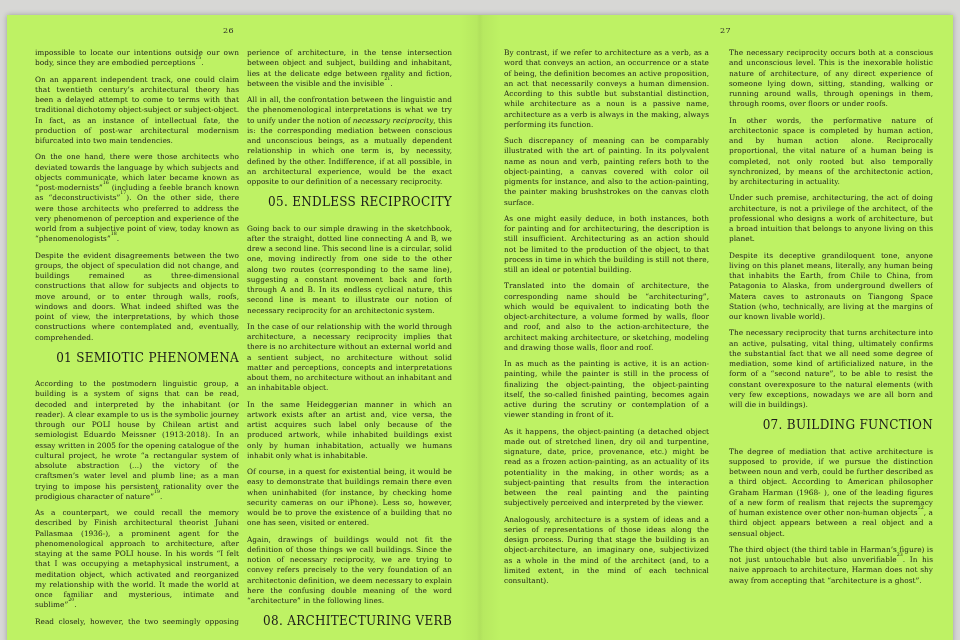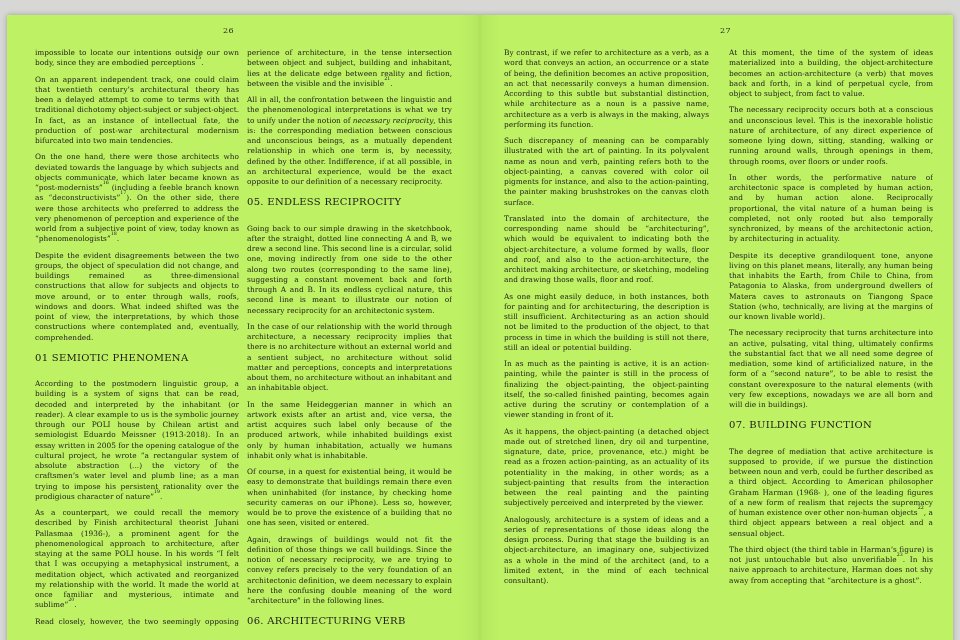--- a/index.html
+++ b/index.html
@@ -31,22 +31,22 @@
     text-align:justify;color:#1c1b19;
     font-size:7.4px;line-height:10.25px;
     -webkit-hyphens:none;hyphens:none;
   }
   .page.left  .col.c1{left:28px;width:204px;}
   .page.left  .col.c2{left:240px;width:205px;}
   .page.right .col.c1{left:24px;width:205px;}
   .page.right .col.c2{left:249px;width:204px;}
   .col p{margin:0 0 6px 0;}
   .col h3{
-    margin:10px 0 0 0;font-size:10px;font-weight:normal;
-    letter-spacing:.3px;text-align:left;
+    margin:10px 0 0 0;font-size:12px;font-weight:normal;
+    letter-spacing:.3px;text-align:right;
   }
   .col h3 + p{margin-top:16px;}
   .col sup{font-size:4.8px;line-height:0;position:relative;top:-2.5px;}
   .col em{font-style:italic;margin-top:37px;}
 </style>
 </head>
 <body>
 
 <div class="spread">
 
@@ -64,40 +64,40 @@
       </div>
     <div class="col c2">
         <p>perience of architecture, in the tense intersection between object and subject, building and inhabitant, lies at the delicate edge between reality and fiction, between the visible and the invisible<sup>21</sup>.</p>
         <p>All in all, the confrontation between the linguistic and the phenomenological interpretations is what we try to unify under the notion of <em>necessary reciprocity</em>, this is: the corresponding mediation between conscious and unconscious beings, as a mutually dependent relationship in which one term is, by necessity, defined by the other. Indifference, if at all possible, in an architectural experience, would be the exact opposite to our definition of a necessary reciprocity.</p>
         <h3>05. ENDLESS RECIPROCITY</h3>
         <p>Going back to our simple drawing in the sketchbook, after the straight, dotted line connecting A and B, we drew a second line. This second line is a circular, solid one, moving indirectly from one side to the other along two routes (corresponding to the same line), suggesting a constant movement back and forth through A and B. In its endless cyclical nature, this second line is meant to illustrate our notion of necessary reciprocity for an architectonic system.</p>
         <p>In the case of our relationship with the world through architecture, a necessary reciprocity implies that there is no architecture without an external world and a sentient subject, no architecture without solid matter and perceptions, concepts and interpretations about them, no architecture without an inhabitant and an inhabitable object.</p>
         <p>In the same Heideggerian manner in which an artwork exists after an artist and, vice versa, the artist acquires such label only because of the produced artwork, while inhabited buildings exist only by human inhabitation, actually we humans inhabit only what is inhabitable.</p>
         <p>Of course, in a quest for existential being, it would be easy to demonstrate that buildings remain there even when uninhabited (for instance, by checking home security cameras on our iPhone). Less so, however, would be to prove the existence of a building that no one has seen, visited or entered.</p>
         <p>Again, drawings of buildings would not fit the definition of those things we call buildings. Since the notion of necessary reciprocity, we are trying to convey refers precisely to the very foundation of an architectonic definition, we deem necessary to explain here the confusing double meaning of the word “architecture” in the following lines.</p>
-        <h3>06. ARCHITECTURING VERB</h3>
+        <h3>08. ARCHITECTURING VERB</h3>
         <p>The word architecture should be read with two substantial meanings: as either noun or verb. If one refers to architecture as noun, as a word, a name, that represents things such as bottle, cloud or watercolor, it is logical to infer that the existence of that mind-independent thing we call architecture (which includes building types such as towers, huts, halls, pavilions, etc.) is indeed possible. This defini-</p>
       </div>
   </div>
 
   <div class="page right">
     <div class="pagenum n27">27</div>
     <div class="col c1">
         <p>By contrast, if we refer to architecture as a verb, as a word that conveys an action, an occurrence or a state of being, the definition becomes an active proposition, an act that necessarily conveys a human dimension. According to this subtle but substantial distinction, while architecture as a noun is a passive name, architecture as a verb is always in the making, always performing its function.</p>
         <p>Such discrepancy of meaning can be comparably illustrated with the art of painting. In its polyvalent name as noun and verb, painting refers both to the object-painting, a canvas covered with color oil pigments for instance, and also to the action-painting, the painter making brushstrokes on the canvas cloth surface.</p>
+        <p>As one might easily deduce, in both instances, both for painting and for architecturing, the description is still insufficient. Architecturing as an action should not be limited to the production of the object, to that process in time in which the building is still not there, still an ideal or potential building.</p>
         <p>Translated into the domain of architecture, the corresponding name should be “architecturing”, which would be equivalent to indicating both the object-architecture, a volume formed by walls, floor and roof, and also to the action-architecture, the architect making architecture, or sketching, modeling and drawing those walls, floor and roof.</p>
-        <p>As one might easily deduce, in both instances, both for painting and for architecturing, the description is still insufficient. Architecturing as an action should not be limited to the production of the object, to that process in time in which the building is still not there, still an ideal or potential building.</p>
         <p>In as much as the painting is active, it is an action-painting, while the painter is still in the process of finalizing the object-painting, the object-painting itself, the so-called finished painting, becomes again active during the scrutiny or contemplation of a viewer standing in front of it.</p>
         <p>As it happens, the object-painting (a detached object made out of stretched linen, dry oil and turpentine, signature, date, price, provenance, etc.) might be read as a frozen action-painting, as an actuality of its potentiality in the making, in other words; as a subject-painting that results from the interaction between the real painting and the painting subjectively perceived and interpreted by the viewer.</p>
         <p>Analogously, architecture is a system of ideas and a series of representations of those ideas along the design process. During that stage the building is an object-architecture, an imaginary one, subjectivized as a whole in the mind of the architect (and, to a limited extent, in the mind of each technical consultant).</p>
       </div>
     <div class="col c2">
-        <p>At this moment, the time of the system of ideas materialized into a building, the object-architecture becomes an action-architecture (a verb) that moves back and forth, in a kind of perpetual cycle, from object to subject, from fact to value.</p>
         <p>The necessary reciprocity occurs both at a conscious and unconscious level. This is the inexorable holistic nature of architecture, of any direct experience of someone lying down, sitting, standing, walking or running around walls, through openings in them, through rooms, over floors or under roofs.</p>
         <p>In other words, the performative nature of architectonic space is completed by human action, and by human action alone. Reciprocally proportional, the vital nature of a human being is completed, not only rooted but also temporally synchronized, by means of the architectonic action, by architecturing in actuality.</p>
+        <p>Under such premise, architecturing, the act of doing architecture, is not a privilege of the architect, of the professional who designs a work of architecture, but a broad intuition that belongs to anyone living on this planet.</p>
         <p>Despite its deceptive grandiloquent tone, anyone living on this planet means, literally, any human being that inhabits the Earth, from Chile to China, from Patagonia to Alaska, from underground dwellers of Matera caves to astronauts on Tiangong Space Station (who, technically, are living at the margins of our known livable world).</p>
         <p>The necessary reciprocity that turns architecture into an active, pulsating, vital thing, ultimately confirms the substantial fact that we all need some degree of mediation, some kind of artificialized nature, in the form of a “second nature”, to be able to resist the constant overexposure to the natural elements (with very few exceptions, nowadays we are all born and will die in buildings).</p>
         <h3>07. BUILDING FUNCTION</h3>
         <p>The degree of mediation that active architecture is supposed to provide, if we pursue the distinction between noun and verb, could be further described as a third object. According to American philosopher Graham Harman (1968- ), one of the leading figures of a new form of realism that rejects the supremacy of human existence over other non-human objects<sup>22</sup>, a third object appears between a real object and a sensual object.</p>
         <p>The third object (the third table in Harman’s figure) is not just untouchable but also unverifiable<sup>23</sup>. In his naive approach to architecture, Harman does not shy away from accepting that “architecture is a ghost”.</p>
       </div>
   </div>
 
   <div class="gutter"></div>
 </div>

